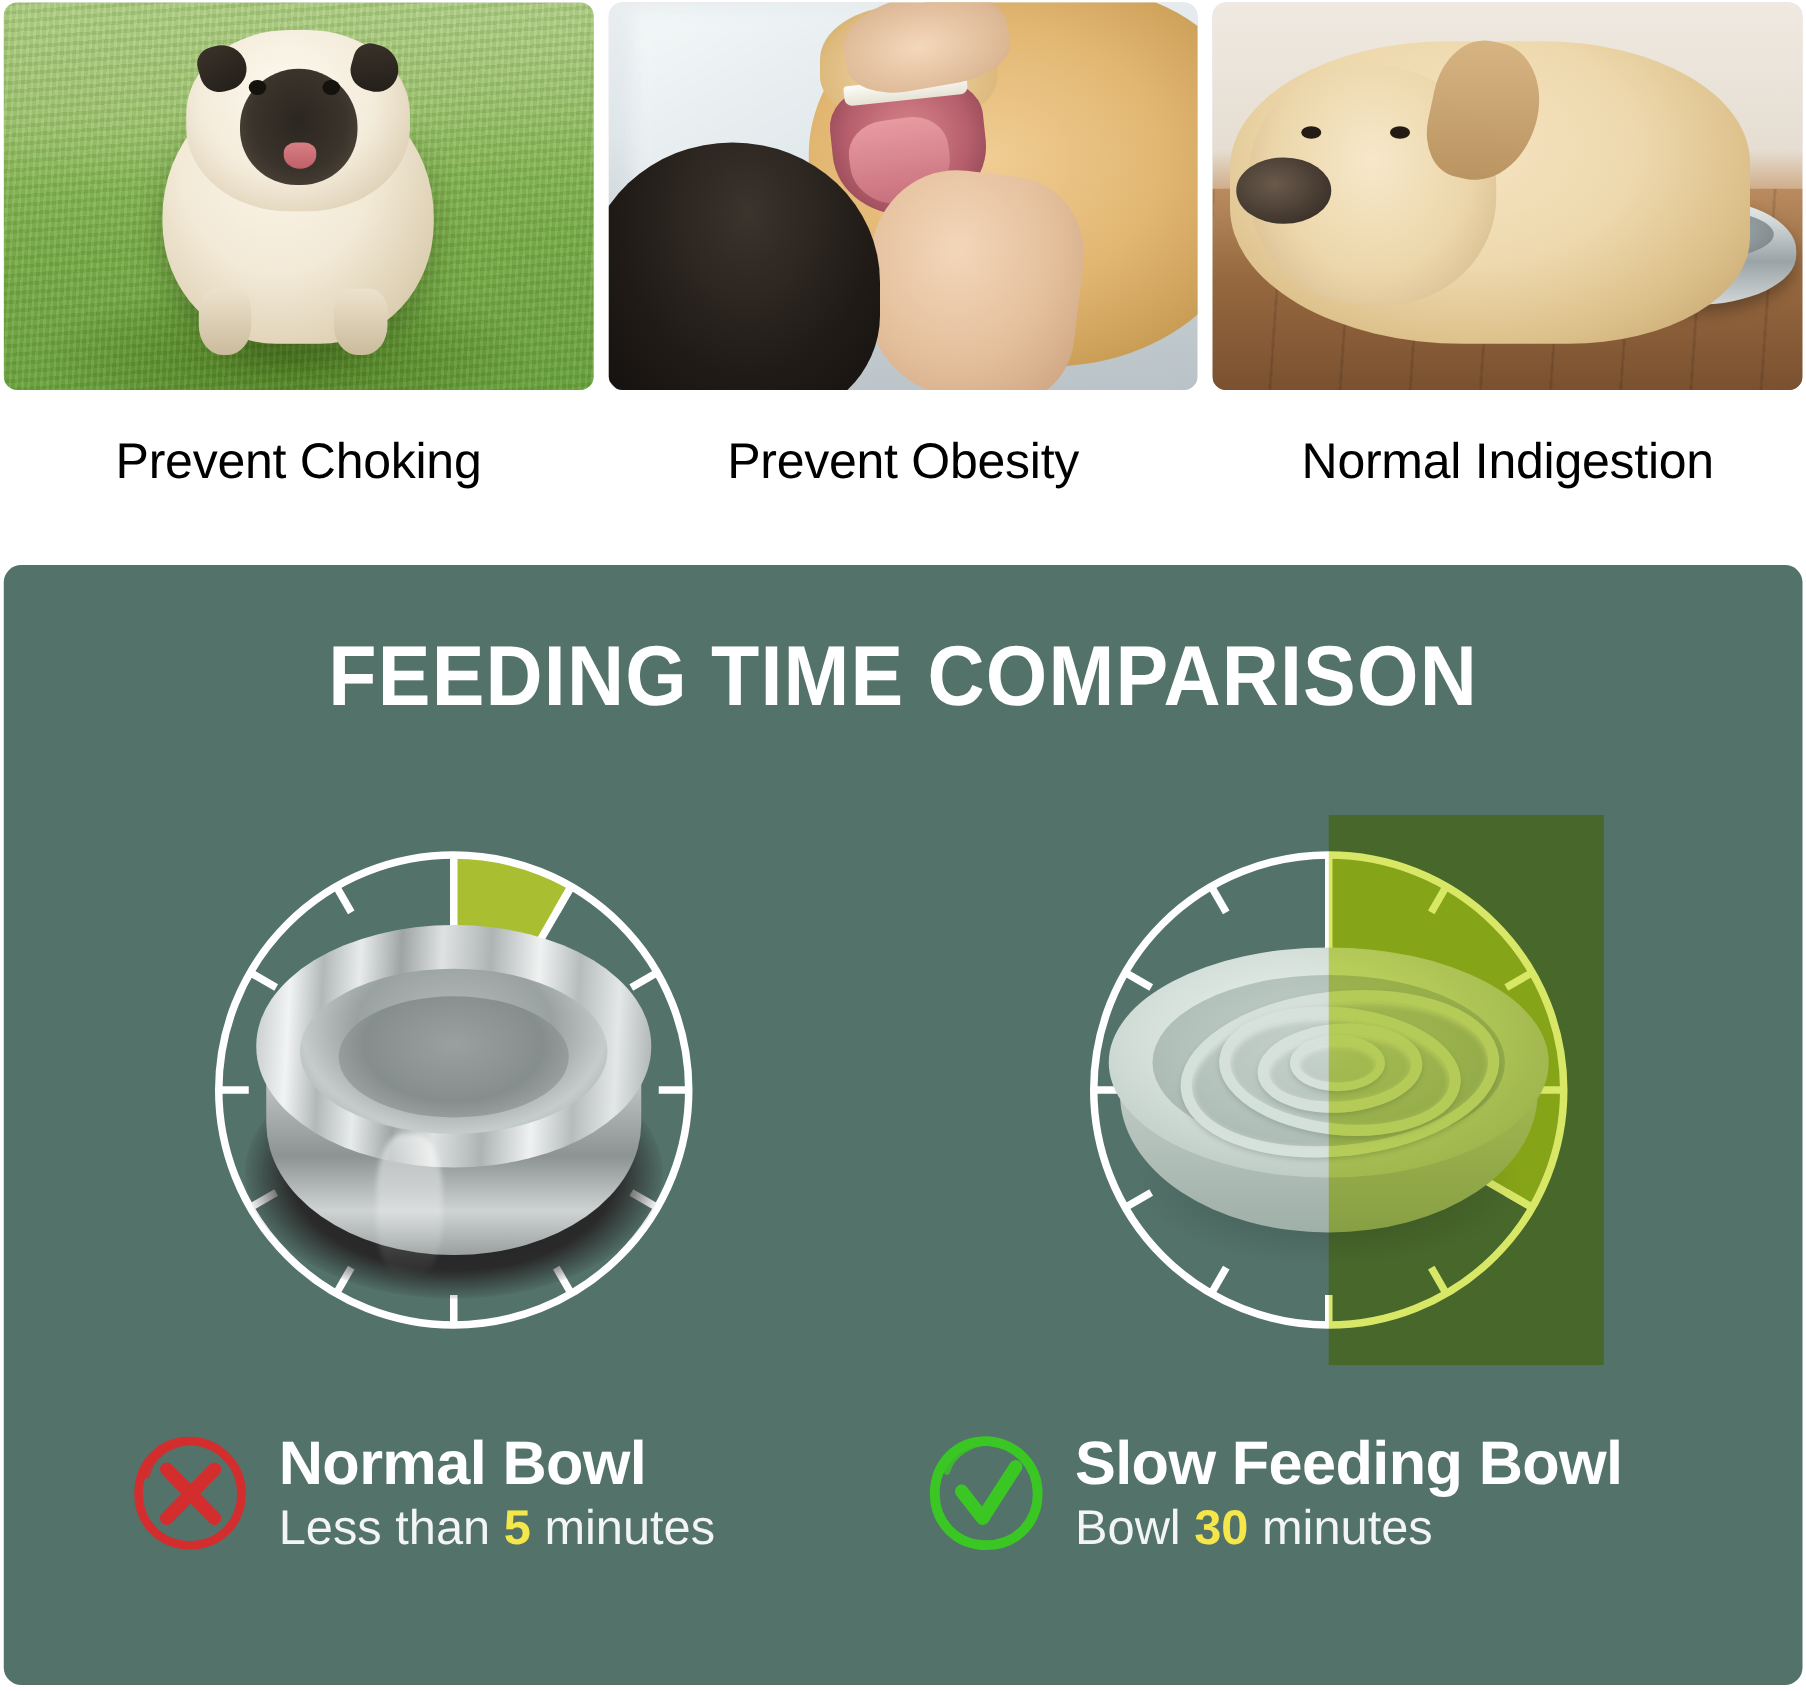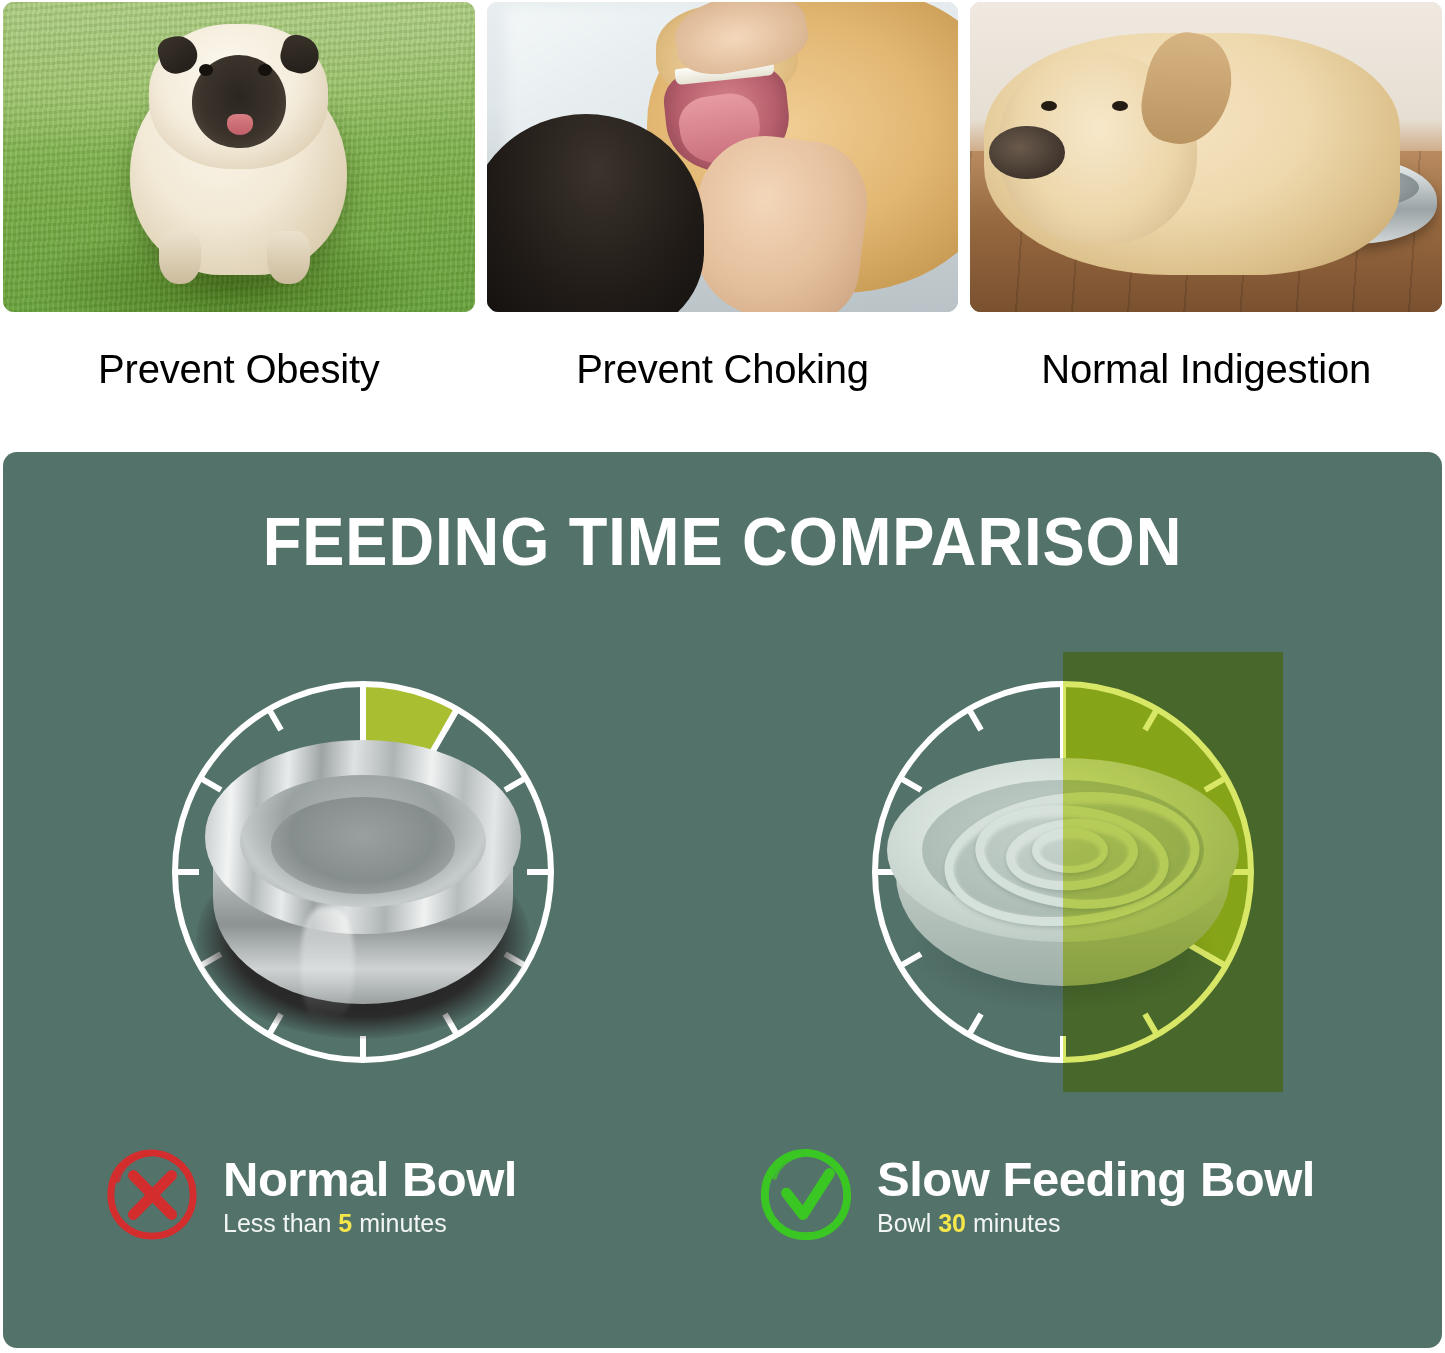--- a/index.html
+++ b/index.html
@@ -444,33 +444,33 @@
     height: 130px;
   }
   .legend-item {
     position: absolute;
     top: 0;
     display: flex;
     align-items: center;
     gap: 22px;
   }
   .legend-item.left  { left: 100px;  }
-  .legend-item.right { left: 754px;  }
+  .legend-item.right { left: 737px;  }
   .badge { width: 98px; height: 98px; flex: 0 0 98px; }
   .legend-text { display: flex; flex-direction: column; line-height: 1.06; }
   .legend-title {
     color: #ffffff;
     font-size: 49px;
     font-weight: 700;
     letter-spacing: -0.5px;
     white-space: nowrap;
   }
   .legend-sub {
     color: #f2f5f3;
-    font-size: 25px;
+    font-size: 39px;
     font-weight: 400;
     white-space: nowrap;
     margin-top: 4px;
   }
   .legend-sub .num {
     color: #f5e64a;
     font-weight: 700;
   }
 </style>
 </head>
@@ -524,22 +524,22 @@
       <div class="p3-head"></div>
       <div class="p3-ear"></div>
       <div class="p3-eye l"></div>
       <div class="p3-eye r"></div>
       <div class="p3-snout"></div>
     </div>
   </div>
 </div>
 
 <div class="captions">
+  <div class="caption">Prevent Choking</div>
   <div class="caption">Prevent Obesity</div>
-  <div class="caption">Prevent Choking</div>
   <div class="caption">Normal Indigestion</div>
 </div>
 
 <div class="panel">
 
   <div class="panel-title">FEEDING TIME COMPARISON</div>
 
   <div class="clocks">
 
     <div class="clock left">

